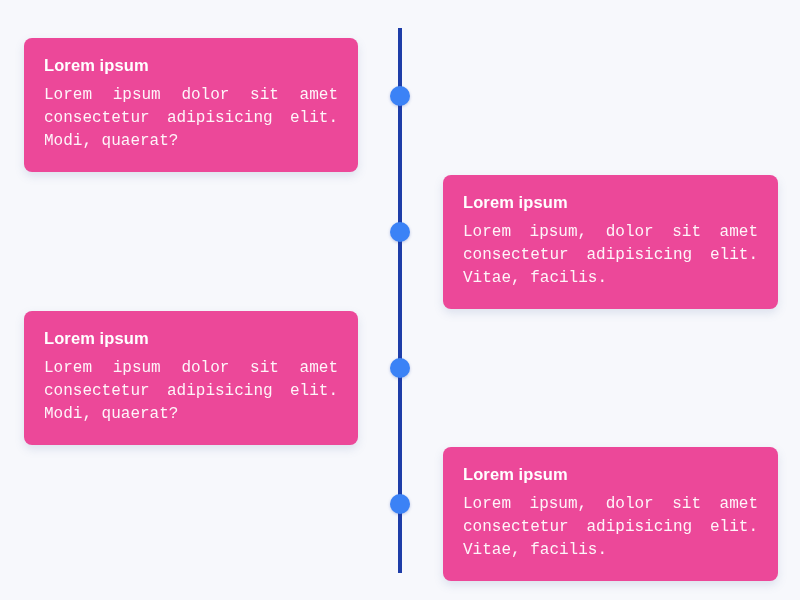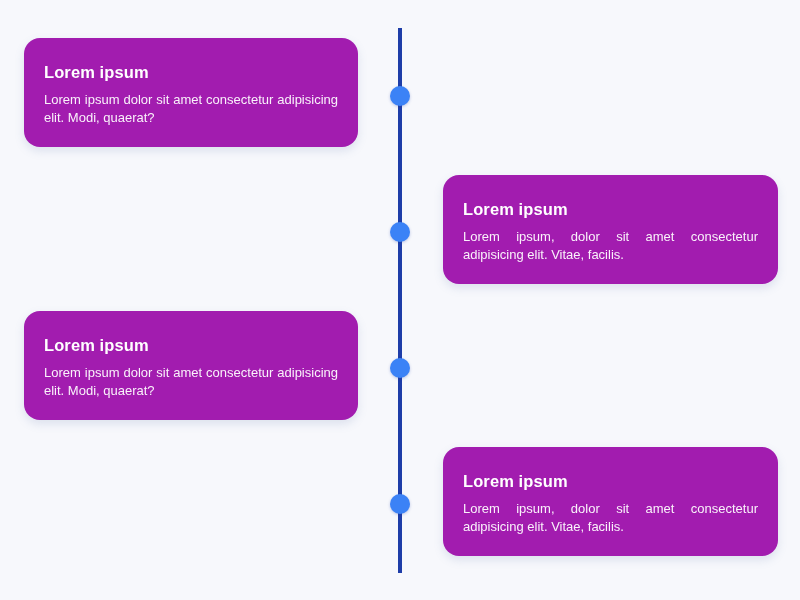--- a/index.html
+++ b/index.html
@@ -41,23 +41,23 @@
     box-shadow: 0 1px 3px rgba(30, 61, 168, 0.28);
   }
   .dot-1 { top: 86px; }
   .dot-2 { top: 222px; }
   .dot-3 { top: 358px; }
   .dot-4 { top: 494px; }
 
   
   .card {
     position: absolute;
-    background: #a21caf;
-    border-radius: 16px;
-    padding: 24px 20px 19px 20px;
+    background: #ec4899;
+    border-radius: 8px;
+    padding: 17px 20px 19px 20px;
     box-sizing: border-box;
     box-shadow: 0 4px 10px rgba(100, 120, 170, 0.18);
   }
   .card-left {
     left: 24px;
     width: 334px;
   }
   .card-right {
     left: 443px;
     width: 335px;
@@ -70,25 +70,26 @@
   .card-title {
     margin: 0 0 8px 0;
     font-size: 16.5px;
     font-weight: bold;
     color: #ffffff;
     line-height: 1.25;
     letter-spacing: 0.1px;
   }
   .card-body {
     margin: 0;
-    font-size: 13px;
+    font-size: 16px;
     line-height: 1.45;
     color: rgba(255, 255, 255, 0.94);
     text-align: justify;
     text-justify: inter-word;
+    font-family: Liberation Mono, monospace;
   }
 </style>
 </head>
 <body>
 
 <div class="timeline">
 
   <div class="spine"></div>
 
   <div class="dot dot-1"></div>

